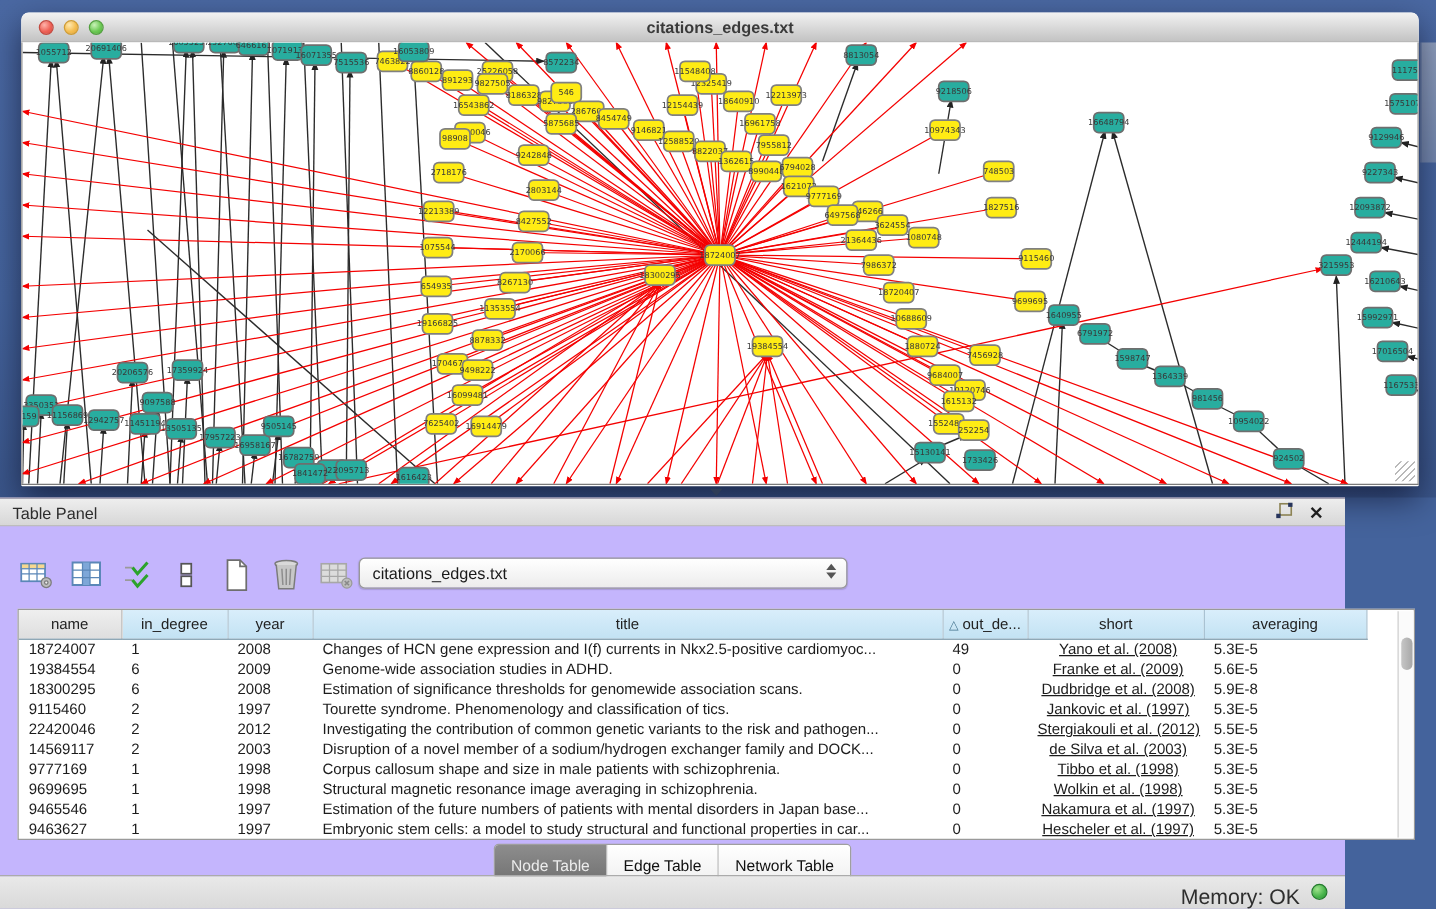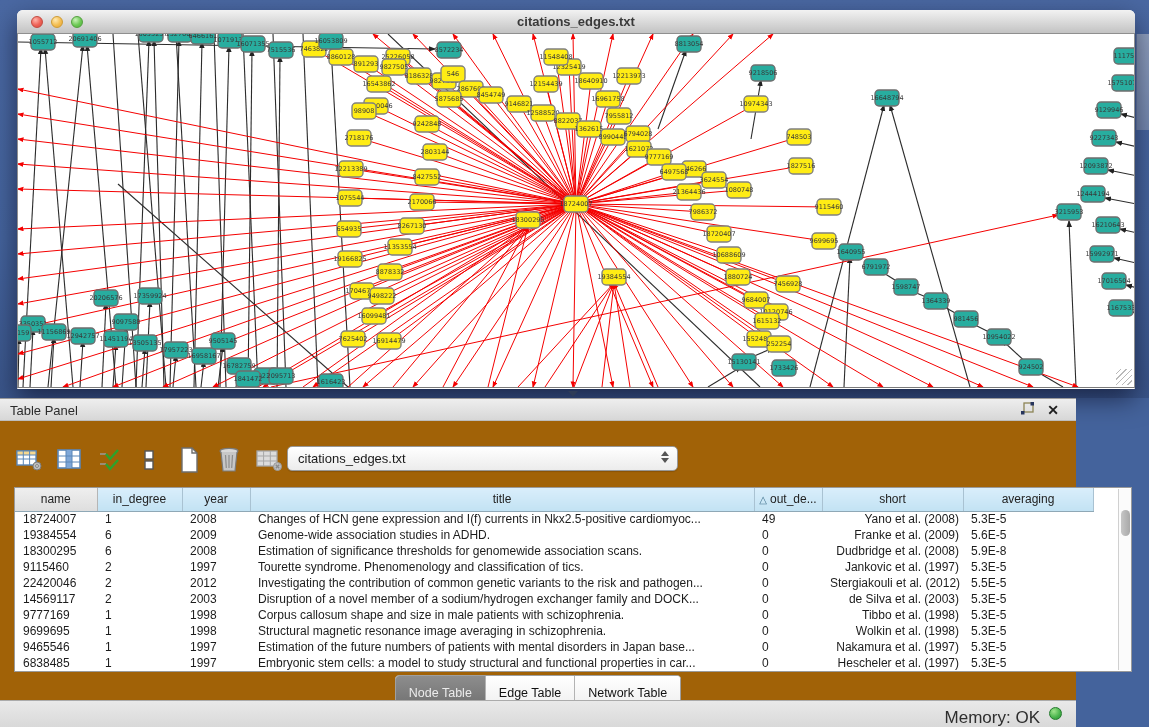--- a/index.html
+++ b/index.html
@@ -32,21 +32,21 @@
   .node-y { fill:#ffec14; stroke:#808080; stroke-width:1.4; }
   .node-t { fill:#28ad9f; stroke:#6e6e6e; stroke-width:1.4; }
   .node-label { font-family:"DejaVu Sans",sans-serif; font-size:6.5px; fill:#383838; text-anchor:middle; }
   .resize-grip { position:absolute; right:2px; bottom:2px; width:16px; height:16px;
     background:repeating-linear-gradient(135deg,transparent 0 3px,#b9b9b9 3px 4px); }
   .splitter-handle { position:absolute; left:568px; top:391px; width:0; height:0;
     border-left:5px solid transparent; border-right:5px solid transparent; border-top:6px solid #2e3c57; }
 
   
   .table-panel { position:absolute; left:0; top:398px; width:1076px; height:329px;
-    background:#a16207; }
+    background:#c4b5fd; }
   .panel-header { position:absolute; left:0; top:0; right:0; height:23px;
     background:linear-gradient(180deg,#eeeeee,#d7d7d7);
     border-top:1px solid #9a9a9a; border-bottom:1px solid #bdbdbd; }
   .panel-title { position:absolute; left:10px; top:4px; font-size:13px; color:#2c2c2c; }
   .panel-btn { position:absolute; top:3px; width:18px; height:16px; text-align:center; cursor:default; }
   .panel-btn.float { right:40px; }
   .panel-btn.close { right:14px; font-size:14px; font-weight:bold; color:#1d1d1d; line-height:16px; }
 
   .toolbar { position:absolute; left:14px; top:44px; height:36px; display:flex; align-items:center; gap:10px; }
   .tb-icon { width:30px; height:30px; display:flex; align-items:center; justify-content:center; }
@@ -63,21 +63,21 @@
 
   .table-wrap { position:absolute; left:14px; top:89px; width:1118px; height:185px;
     background:#ffffff; border:1px solid #9a9a9a; overflow:hidden; }
   table.data { border-collapse:collapse; table-layout:fixed; width:1078px; }
   table.data th { height:23px; font-size:12px; font-weight:normal; color:#222; text-align:center;
     background:linear-gradient(180deg,#d9eefb,#c2e2f3);
     border-right:1px solid #a9c2d2; border-bottom:1px solid #8fa8b6; overflow:hidden; white-space:nowrap; }
   table.data th.first { background:linear-gradient(180deg,#efefef,#dedede); border-right:1px solid #b5b5b5; }
   table.data td { height:16px; font-size:12px; color:#1c1c1c; padding:0 4px 0 8px;
     white-space:nowrap; overflow:hidden; }
-  table.data td.center { text-align:right; }
+  table.data td.center { text-align:center;text-decoration:underline; }
   .sort-tri { color:#44748f; font-size:10px; margin-right:3px; }
   .vscroll { position:absolute; right:0; top:1px; bottom:1px; width:13px;
     background:#fbfbfb; border-left:1px solid #d0d0d0; }
   .vscroll .thumb { position:absolute; left:2px; top:21px; width:9px; height:26px; border-radius:5px;
     background:linear-gradient(90deg,#c6c6c6,#a8a8a8); }
 
   .tabbar { position:absolute; left:0; right:0; top:277px; text-align:center; }
   .segmented { display:inline-flex; border:1px solid #9f9f9f; border-radius:4px; overflow:hidden;
     background:#fff; box-shadow:0 1px 0 rgba(255,255,255,.6); }
   .segment { padding:10px 13px; font-size:12.5px; color:#111;
@@ -957,21 +957,21 @@
           <tr>
             <td>9465546</td>
             <td>1</td>
             <td>1997</td>
             <td>Estimation of the future numbers of patients with mental disorders in Japan base...</td>
             <td>0</td>
             <td class="center">Nakamura et al. (1997)</td>
             <td>5.3E-5</td>
           </tr>
           <tr>
-            <td>6838485</td>
+            <td>9463627</td>
             <td>1</td>
             <td>1997</td>
             <td>Embryonic stem cells: a model to study structural and functional properties in car...</td>
             <td>0</td>
             <td class="center">Hescheler et al. (1997)</td>
             <td>5.3E-5</td>
           </tr>
         </tbody>
     </table>
     <div class="vscroll">

